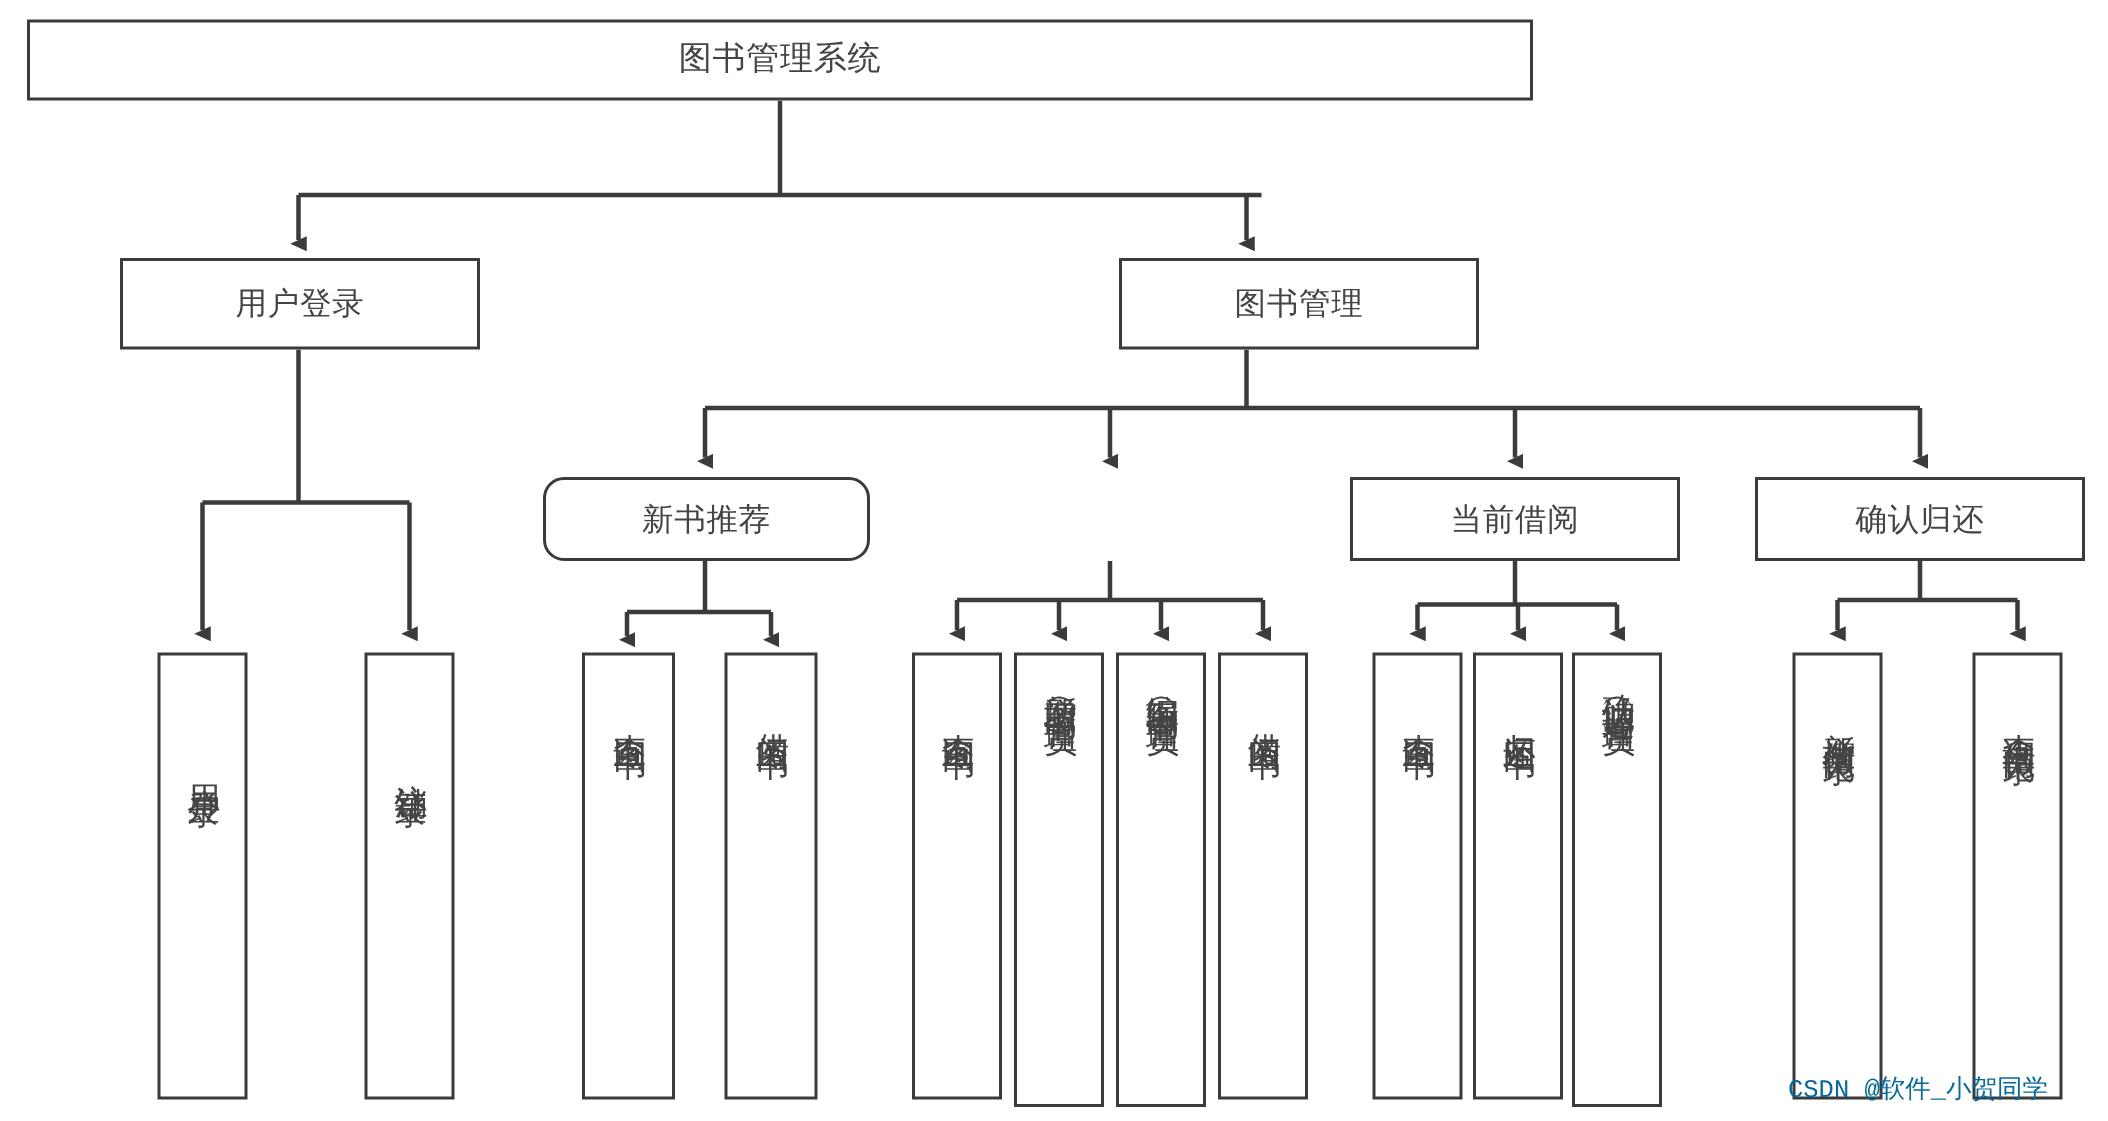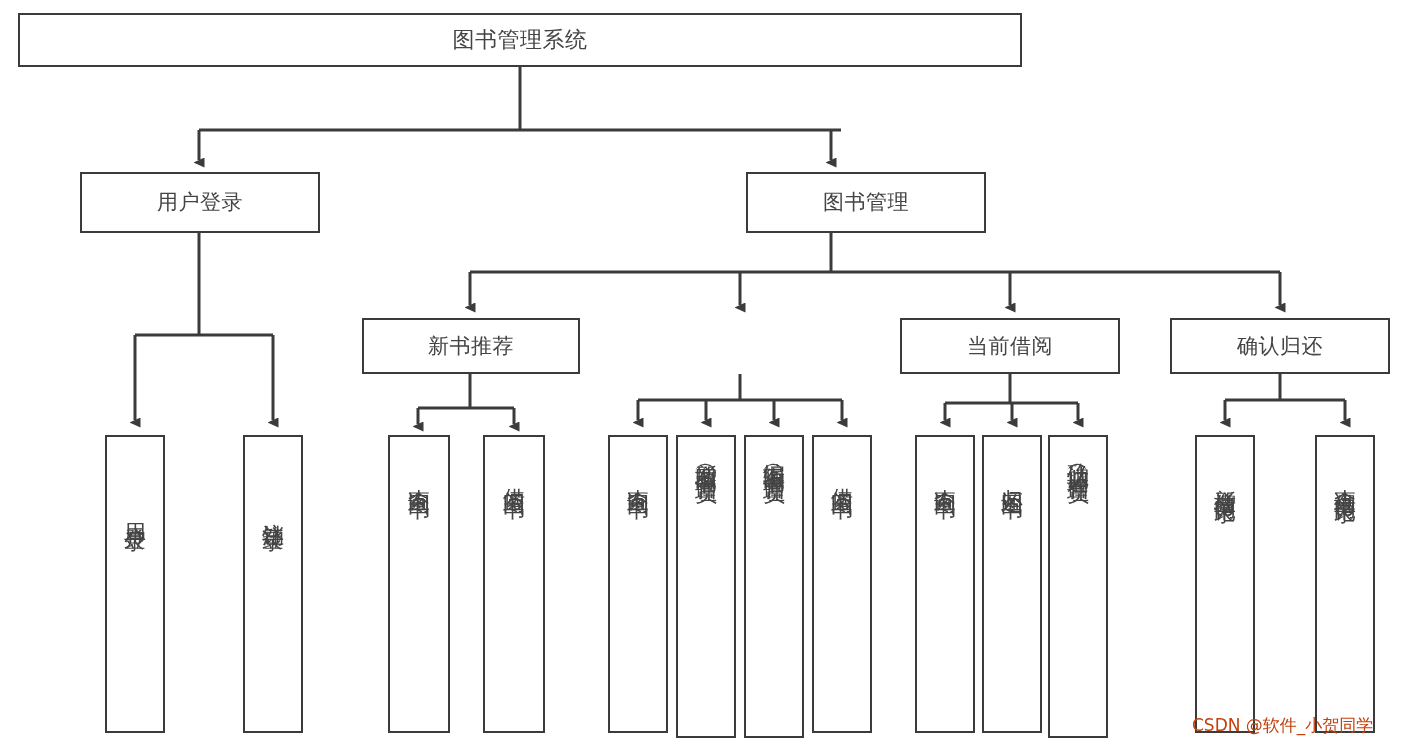--- a/index.html
+++ b/index.html
@@ -61,24 +61,25 @@
     line-height: 1.0;
     letter-spacing: 3px;
     white-space: nowrap;
     transform: translateY(0);
   }
   .node.vert.mid .label   { margin-top: 62px; }
   .node.vert.midlow .label{ margin-top: 28px; }
   .node.vert.top .label   { margin-top: 2px; }
   .watermark {
     position: absolute;
-    color: #c2410c;
+    color: #0369a1;
     font-size: 17px;
     white-space: nowrap;
     user-select: none;
+    font-family: Liberation Mono, monospace;
   }
 </style>
 </head>
 <body>
 
 <div id="canvas">
 
   <svg class="connectors" viewBox="0 0 1405 747" xmlns="http://www.w3.org/2000/svg">
     <defs>
       <marker id="arrow" markerWidth="10" markerHeight="11" refX="2.5" refY="5.5" orient="auto" markerUnits="userSpaceOnUse">
@@ -134,21 +135,21 @@
   </div>
 
   <div class="node horiz" style="left:80px; top:172px; width:240px; height:61px;">
     <span class="label">用户登录</span>
   </div>
 
   <div class="node horiz" style="left:712px; top:172px; width:240px; height:61px;margin-left:34px;">
     <span class="label">图书管理</span>
   </div>
 
-  <div class="node horiz" style="left:362px; top:318px; width:218px; height:56px;">
+  <div class="node horiz" style="left:362px; top:318px; width:218px; height:56px;border-radius:14px;">
     <span class="label">新书推荐</span>
   </div>
 
 
   <div class="node horiz" style="left:900px; top:318px; width:220px; height:56px;">
     <span class="label">当前借阅</span>
   </div>
 
   <div class="node horiz" style="left:1170px; top:318px; width:220px; height:56px;">
     <span class="label">确认归还</span>

